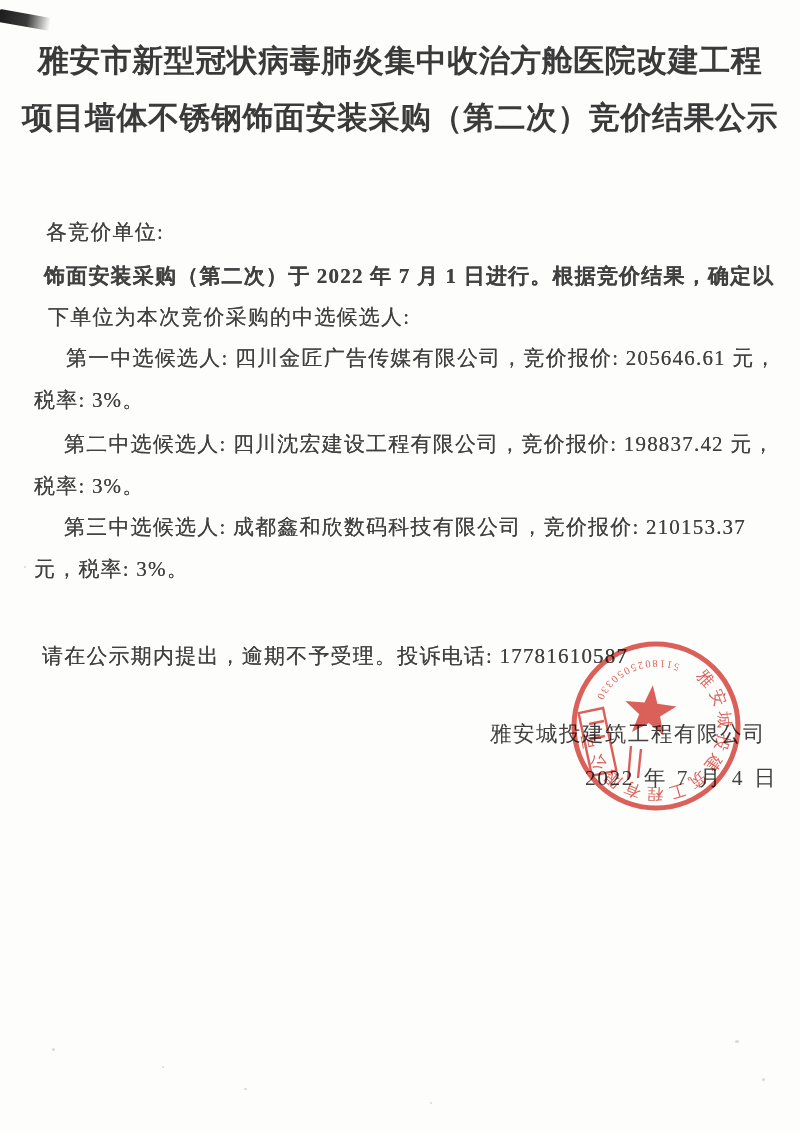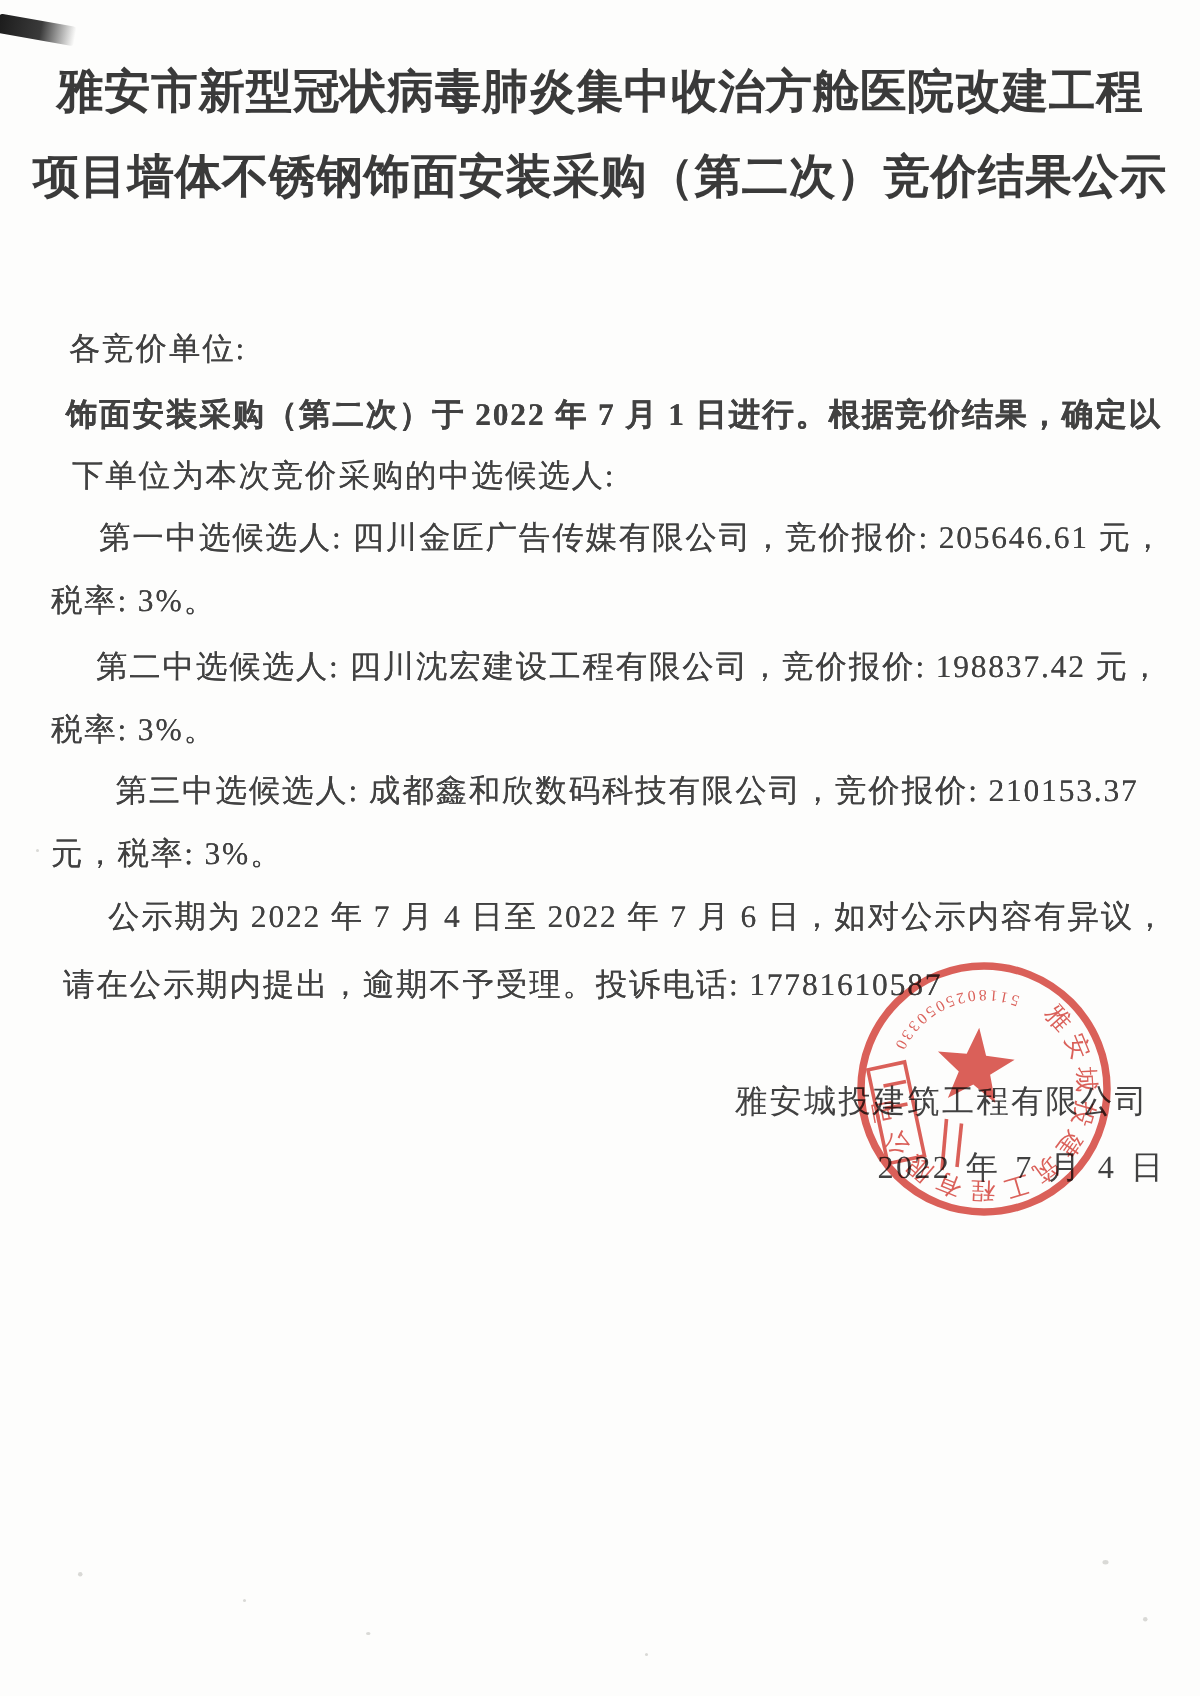--- a/index.html
+++ b/index.html
@@ -58,23 +58,22 @@
   <div class="doc-title title-1">雅安市新型冠状病毒肺炎集中收治方舱医院改建工程</div>
   <div class="doc-title title-2">项目墙体不锈钢饰面安装采购（第二次）竞价结果公示</div>
 
   <div class="body-line" style="left:46px;top:172px;margin-top:46px;">各竞价单位:</div>
   <div class="body-line" style="left:44px;top:262px;font-weight:bold;">饰面安装采购（第二次）于 2022 年 7 月 1 日进行。根据竞价结果，确定以</div>
   <div class="body-line" style="left:48px;top:303px;">下单位为本次竞价采购的中选候选人:</div>
   <div class="body-line" style="left:66px;top:344px;">第一中选候选人: 四川金匠广告传媒有限公司，竞价报价: 205646.61 元，</div>
   <div class="body-line" style="left:34px;top:386px;">税率: 3%。</div>
   <div class="body-line" style="left:64px;top:430px;">第二中选候选人: 四川沈宏建设工程有限公司，竞价报价: 198837.42 元，</div>
   <div class="body-line" style="left:34px;top:472px;">税率: 3%。</div>
-  <div class="body-line" style="left:64px;top:513px;margin-left:13px;">第三中选候选人: 成都鑫和欣数码科技有限公司，竞价报价: 210153.37</div>
+  <div class="body-line" style="left:64px;top:513px;">第三中选候选人: 成都鑫和欣数码科技有限公司，竞价报价: 210153.37</div>
   <div class="body-line" style="left:34px;top:555px;">元，税率: 3%。</div>
-  <div class="body-line" style="left:72px;top:597px;">公示期为 2022 年 7 月 4 日至 2022 年 7 月 6 日，如对公示内容有异议，</div>
   <div class="body-line" style="left:42px;top:642px;">请在公示期内提出，逾期不予受理。投诉电话: 17781610587</div>
 
   <div class="sig sig-company">雅安城投建筑工程有限公司</div>
   <div class="sig sig-date">2022 年 7 月 4 日</div>
 
   <svg class="seal" viewBox="0 0 235 235">
     <circle cx="116" cy="118" r="82" fill="none" stroke="#d9534c" stroke-width="5"></circle>
     <polygon points="110,77 116.5,95.1 135.7,95.7 120.5,107.4 125.9,125.8 110,115 94.1,125.8 99.5,107.4 84.3,95.7 103.5,95.1" fill="#d9534c" transform="rotate(6,110,104)"></polygon>
     <g transform="rotate(152,116,118)">
       <path id="seal-arc-top" d="M 58,143 A 63,63 0 1 1 174,143" fill="none"></path>

